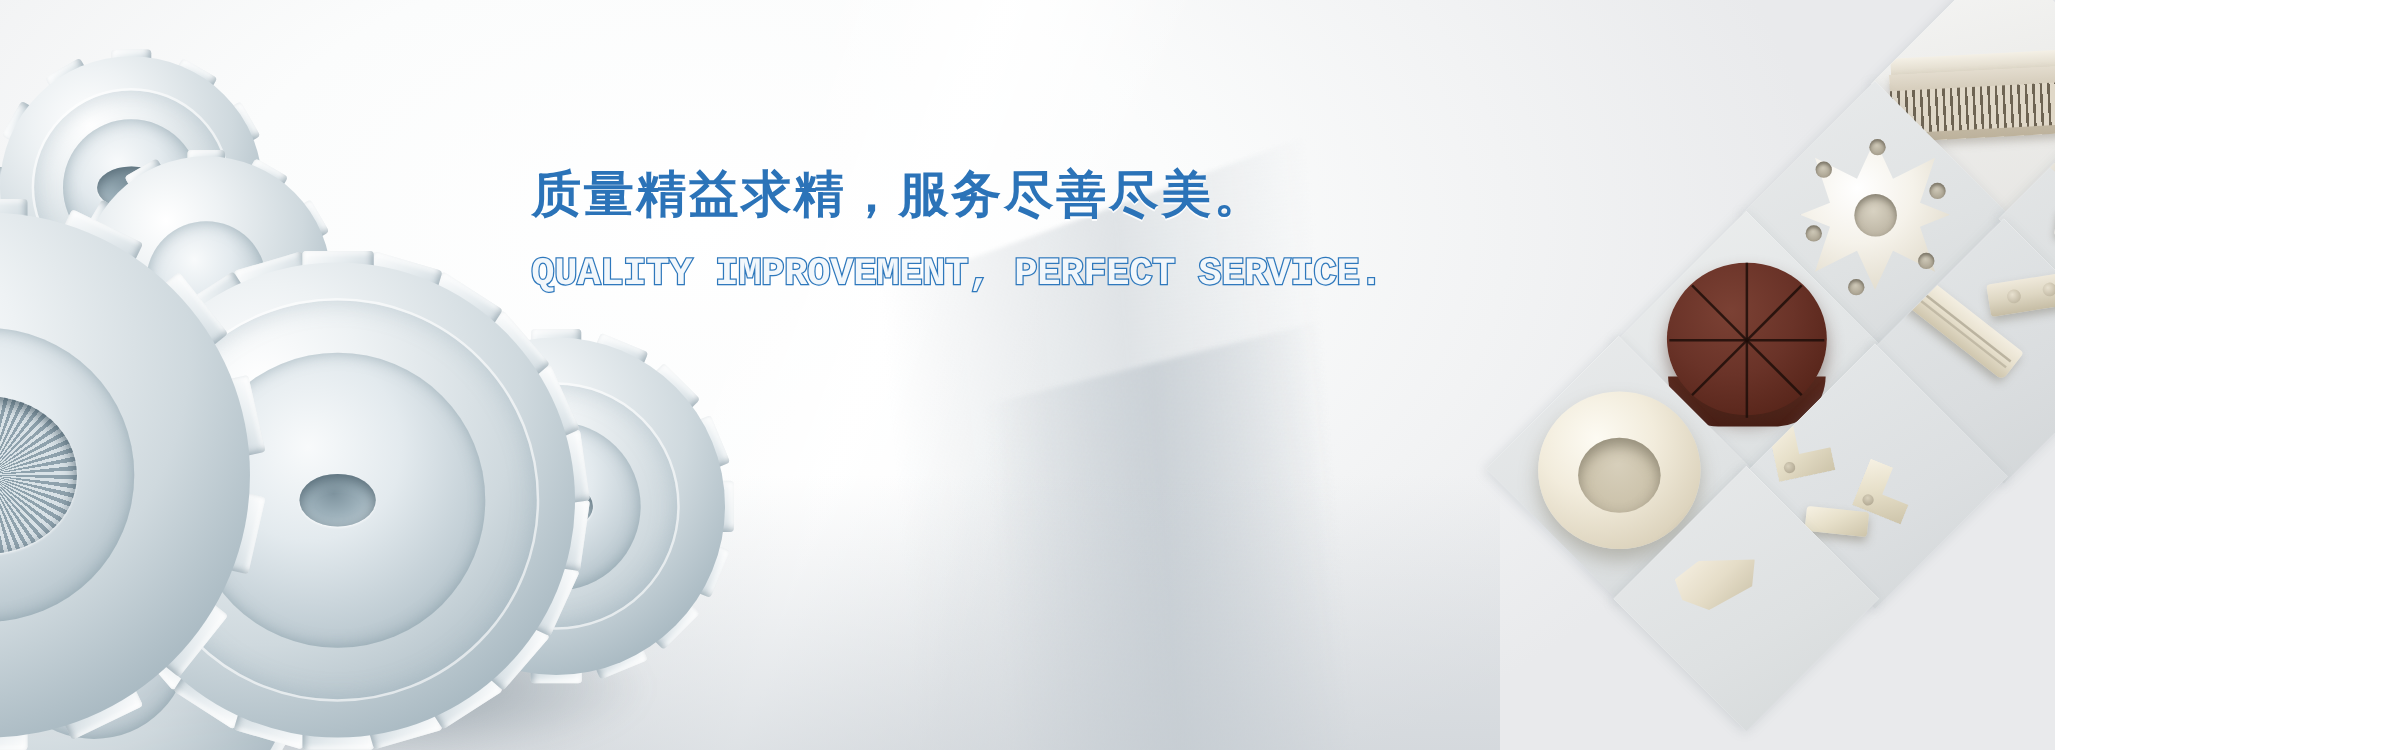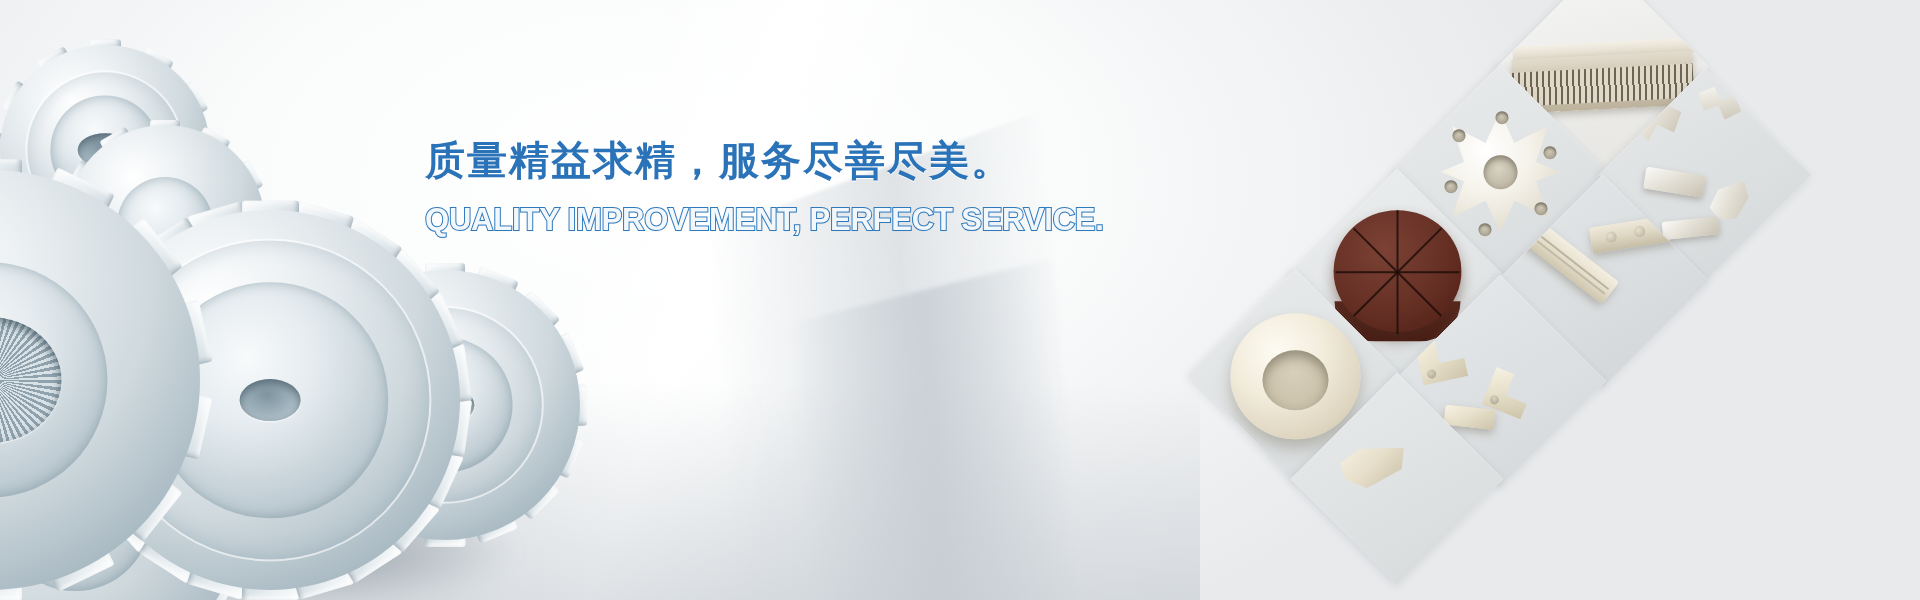--- a/index.html
+++ b/index.html
@@ -3,24 +3,25 @@
 <meta charset="utf-8">
 <title>Banner</title>
 <style>
   html,body{margin:0;padding:0;}
   body{
     width:1920px;height:600px;overflow:hidden;
     font-family:"Liberation Sans","DejaVu Sans",sans-serif;
     background:#ffffff;
   }
   #banner{
-    position:relative;width:1920px;height:600px;overflow:hidden;
+    position:relative;width:1644px;height:600px;overflow:hidden;
     background:
       radial-gradient(ellipse 900px 520px at 34% 30%, #ffffff 0%, #fbfcfc 42%, #f2f3f4 72%, #e9eaec 100%),
       linear-gradient(115deg,#f4f5f6 0%,#fdfdfd 38%,#ffffff 58%,#f6f7f8 100%);
+    font-family: Liberation Mono, monospace;
   }
 
   
   .sweep{position:absolute;pointer-events:none;}
   .sweep-a{
     left:250px;top:-160px;width:900px;height:900px;
     background:linear-gradient(118deg,rgba(255,255,255,0) 38%,rgba(255,255,255,.95) 50%,rgba(255,255,255,0) 62%);
     transform:rotate(-8deg);
   }
   .sweep-b{

